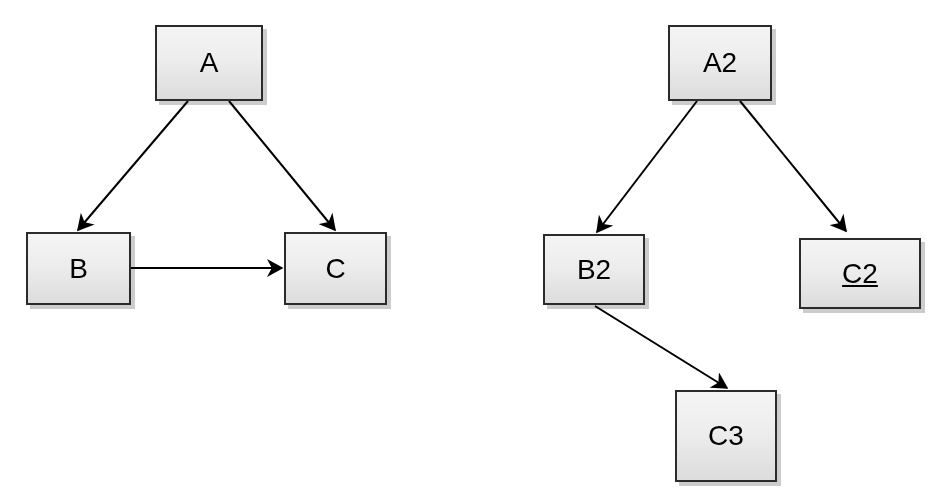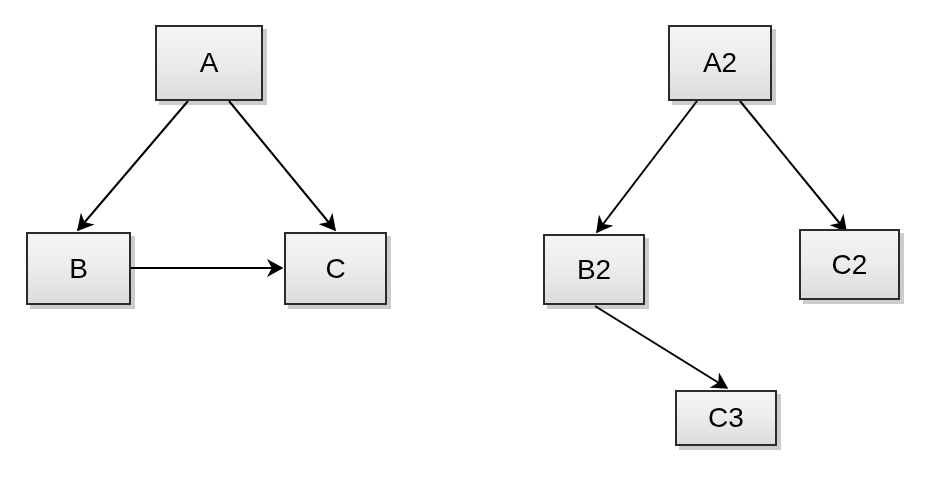--- a/index.html
+++ b/index.html
@@ -82,21 +82,21 @@
         <span class="node-label">C</span>
       </div>
     </div>
   <div id="nodes-right">
       <div class="node" style="left: 668px; top: 25px; width: 104px; height: 76px; text-align: center;">
         <span class="node-label">A2</span>
       </div>
       <div class="node" style="left: 543px; top: 234px; width: 102px; height: 71px;">
         <span class="node-label">B2</span>
       </div>
-      <div class="node" style="left: 799px; top: 229px; width: 101px; height: 71px;">
+      <div class="node" style="left: 799px; top: 238px; width: 122px; height: 71px; text-decoration: underline;">
         <span class="node-label">C2</span>
       </div>
-      <div class="node" style="left: 675px; top: 390px; width: 102px; height: 56px;">
+      <div class="node" style="left: 675px; top: 390px; width: 102px; height: 92px;">
         <span class="node-label">C3</span>
       </div>
     </div>
 
 </div>
 
 </body></html>

